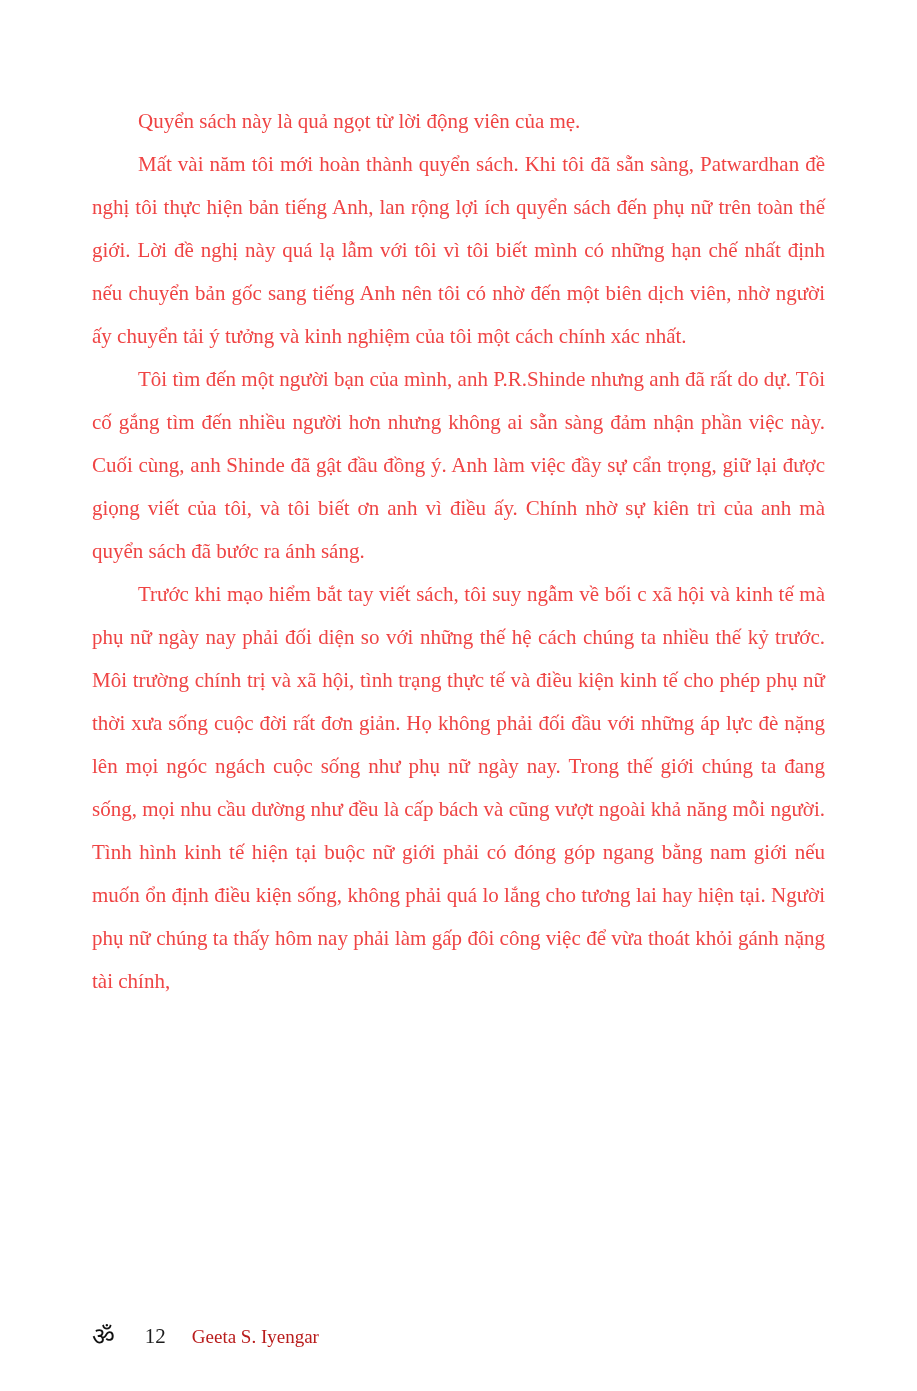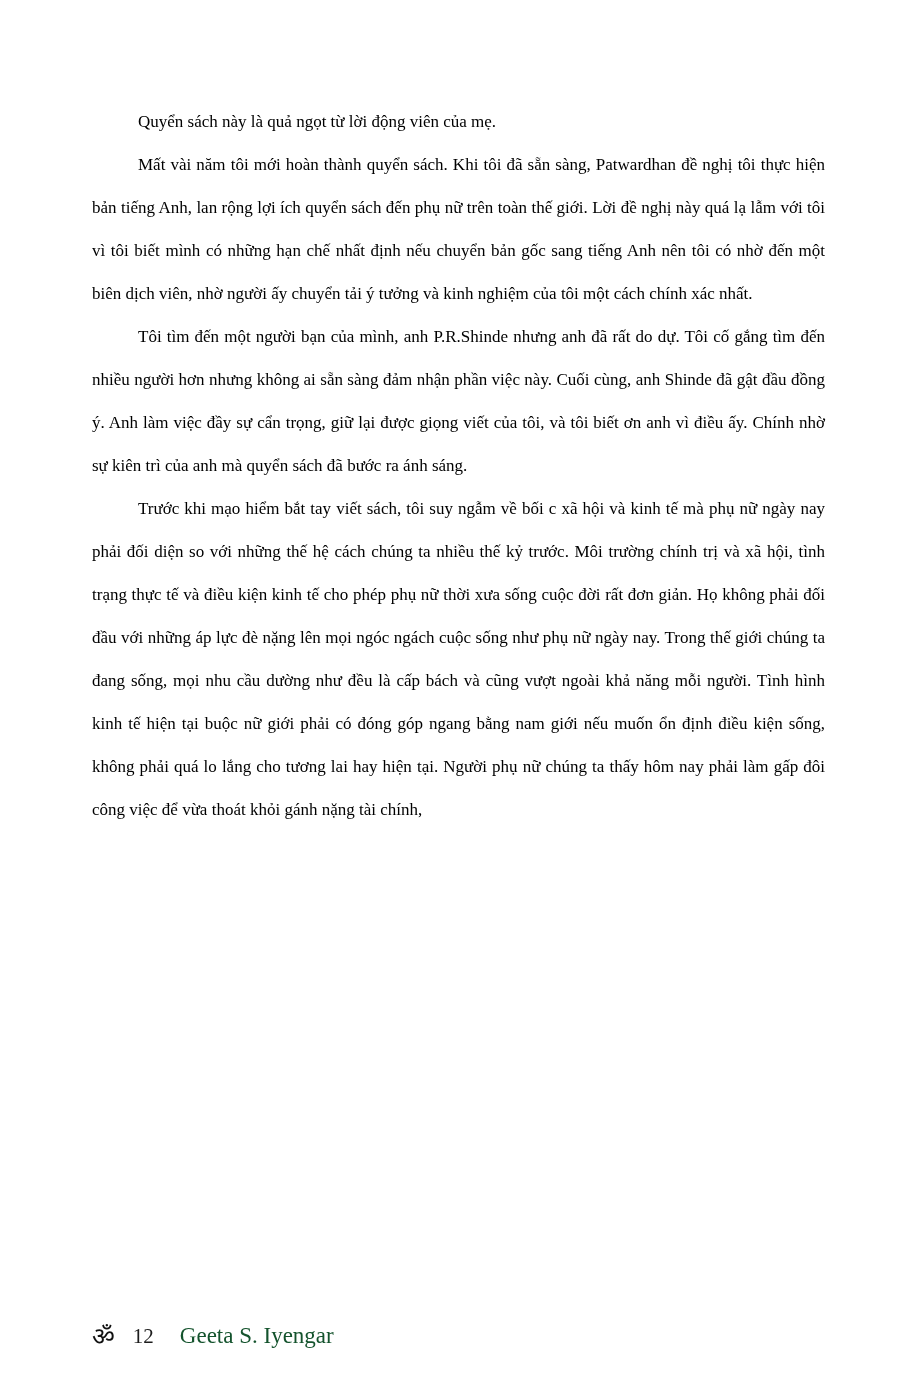--- a/index.html
+++ b/index.html
@@ -18,25 +18,25 @@
   .page {
     position: absolute;
     top: 0;
     left: 0;
     width: 917px;
     height: 1391px;
     box-sizing: border-box;
     padding: 100px 92px 0 92px;
   }
   .body-text {
-    font-size: 17px;
+    font-size: 21px;
     line-height: 43px;
     text-align: justify;
     text-justify: inter-word;
-    color: #000000;
+    color: #ef4444;
   }
   .body-text p {
     margin: 0 0 0 0;
     text-indent: 46px;
   }
   .footer {
     position: absolute;
     left: 92px;
     right: 92px;
     bottom: 42px;
@@ -48,25 +48,25 @@
     font-family: "DejaVu Sans", sans-serif;
     font-size: 25px;
     color: #111;
     line-height: 1;
     position: relative;
     top: 2px;
   }
   .page-number {
     font-size: 21px;
     color: #1c1c1c;
-    margin-left: 8px;
+    margin-left: 20px;
   }
   .footer-author {
-    font-size: 23px;
-    color: #14532d;
+    font-size: 19px;
+    color: #b91c1c;
     margin-left: 16px;
   }
 </style>
 </head>
 <body>
 
 <div class="page">
 
   <div class="body-text">
     <p>Quyển sách này là quả ngọt từ lời động viên của mẹ.</p>

